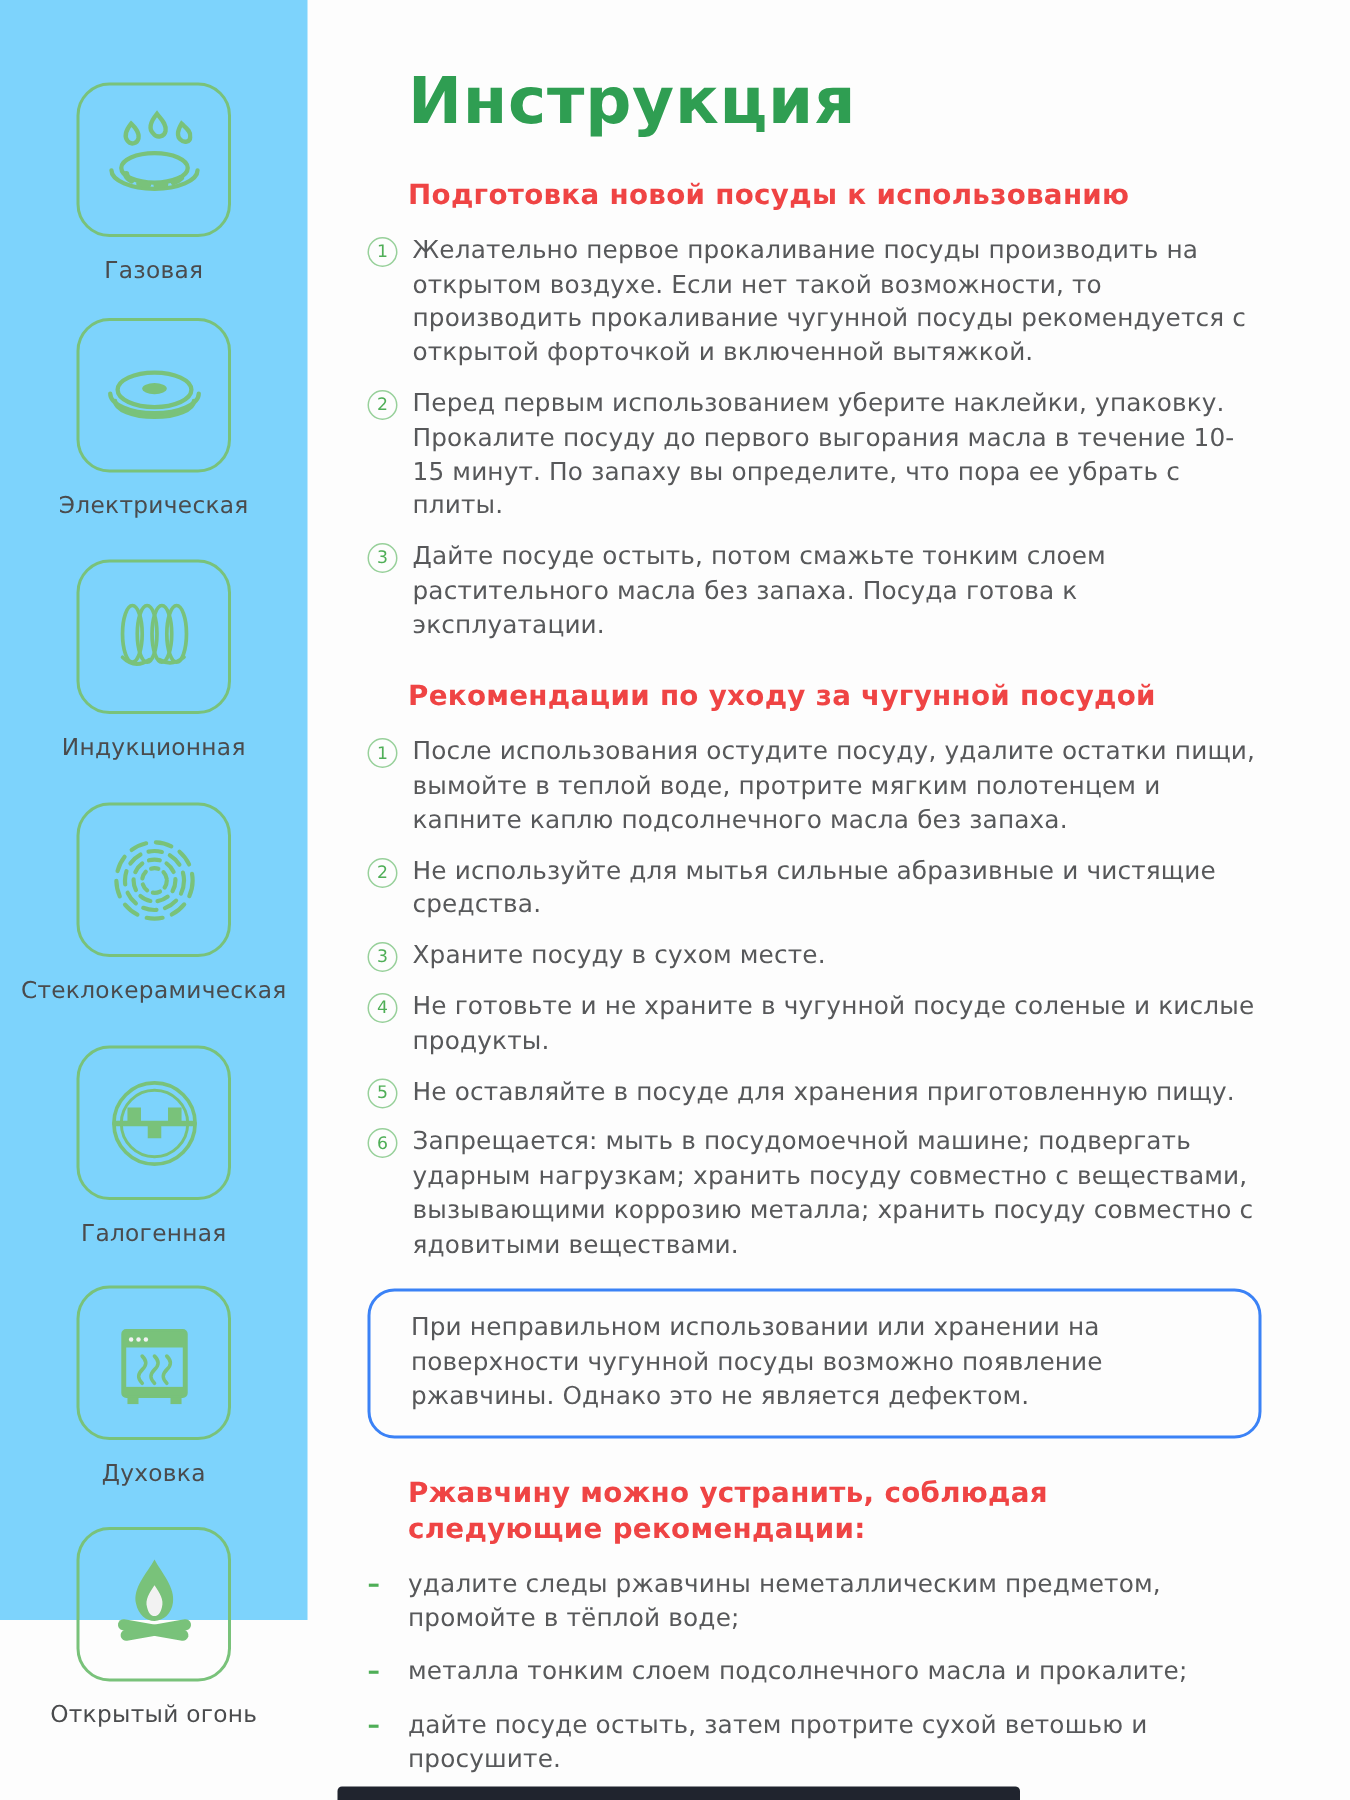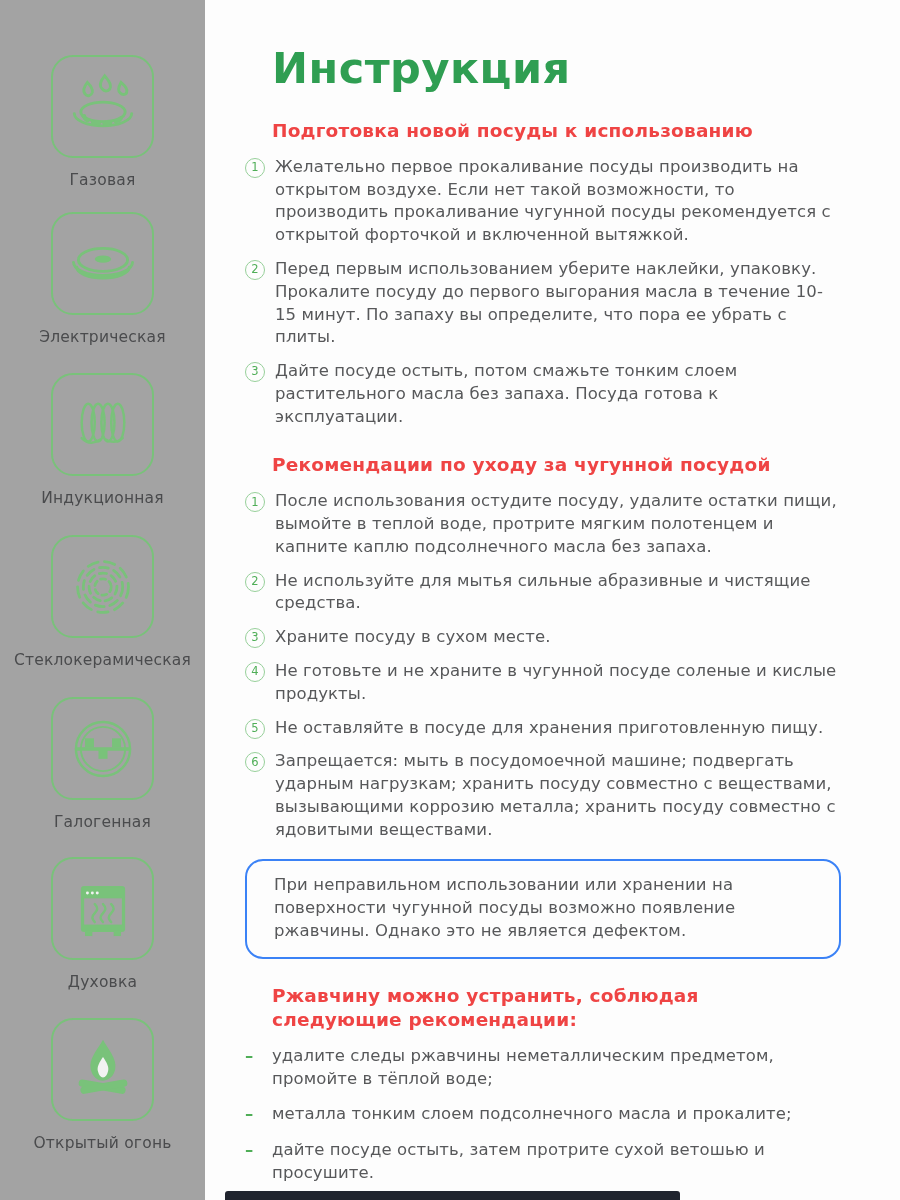--- a/index.html
+++ b/index.html
@@ -9,22 +9,22 @@
     width: 900px; height: 1200px;
     background: #fdfdfd;
     font-family: "DejaVu Sans", "Liberation Sans", sans-serif;
     color: #57585a;
     overflow: hidden;
   }
 
   
   .sidebar {
     position: absolute; left: 0; top: 0;
-    width: 205px; height: 1200px;
-    background: #a3a3a3;
+    width: 205px; height: 1080px;
+    background: #7dd3fc;
   }
   .stove-block {
     position: absolute; left: 0; width: 205px;
     display: flex; flex-direction: column; align-items: center;
   }
   .stove-square {
     width: 103px; height: 103px;
     border: 2.5px solid #79c27a;
     border-radius: 22px;
     display: flex; align-items: center; justify-content: center;

